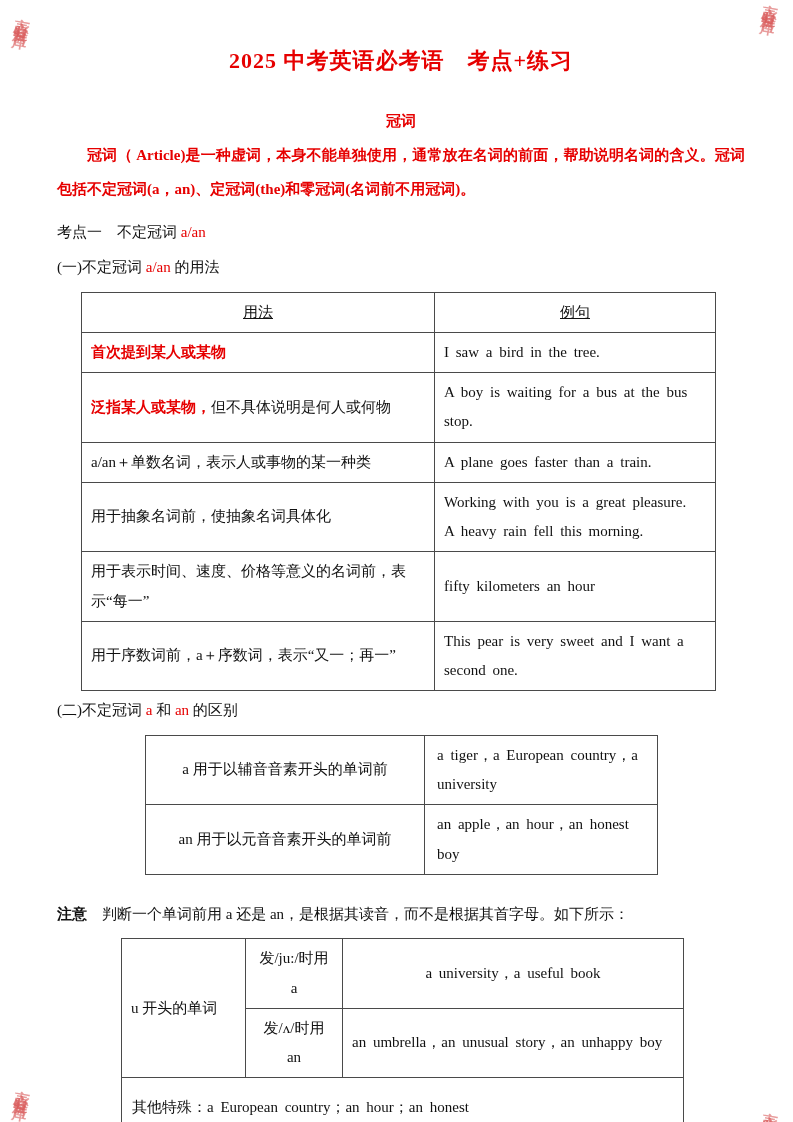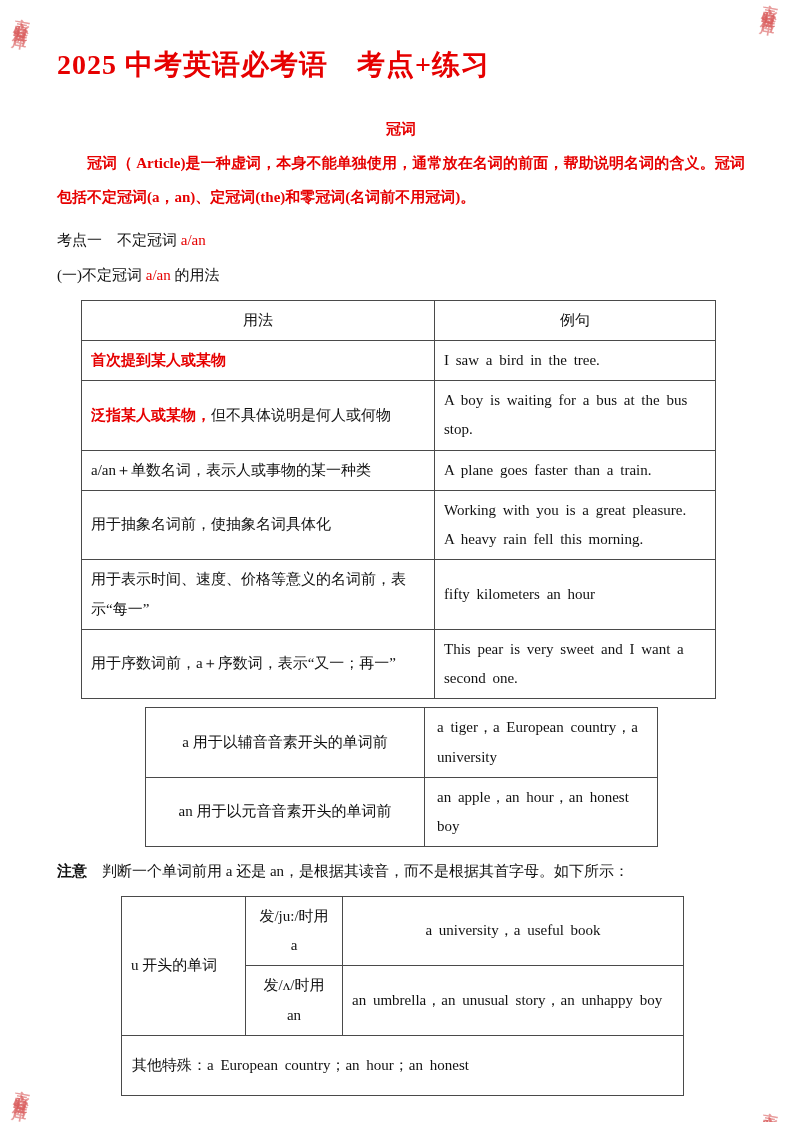--- a/index.html
+++ b/index.html
@@ -14,22 +14,22 @@
     width:793px;height:1122px;
     margin:0 auto;
     background:#ffffff;
     font-family:"Liberation Serif","DejaVu Serif",serif;
     color:#111;
     font-size:15px;
     overflow:hidden;
   }
   .content{padding:46px 48px 0 57px;}
   .title{
-    color:var(--red);
-    font-size:28px;font-weight:bold;letter-spacing:1px;
+    text-align:center;color:var(--red);
+    font-size:22px;font-weight:bold;letter-spacing:1px;
   }
   .subtitle{
     text-align:center;color:var(--red);
     font-weight:bold;font-size:15px;margin-top:36px;
   }
   .intro{
     color:var(--red);font-weight:bold;
     text-indent:2em;line-height:2.25;margin-top:8px;
     text-align:justify;
   }
@@ -40,28 +40,28 @@
   table{border-collapse:collapse;table-layout:fixed;}
   td,th{
     border:1px solid var(--border);
     padding:5px 9px;vertical-align:middle;
     line-height:1.95;font-weight:normal;font-size:15px;
     overflow:hidden;
   }
   .ex{word-spacing:3px;}
   
   .t1{width:634px;margin:8px 0 0 24px;}
-  .t1 th{text-align:center;}
+  .t1 th{text-align:center;text-decoration:underline;}
   .t1 .c-usage{width:353px;}
   .t1 .c-ex{width:281px;}
   
   .t2{width:512px;margin:8px 0 0 88px;}
   .t2 .c-label{width:279px;text-align:center;}
   .t2 .c-ex{width:233px;padding-left:12px;}
-  .note-line{margin-top:9px;line-height:2.1;}
+  .note-line{margin-top:24px;line-height:2.1;}
   
   .t3{width:562px;margin:8px 0 0 64px;}
   .t3 .c-word{width:124px;}
   .t3 .c-cond{width:97px;text-align:center;}
   .t3 .c-ex{width:341px;}
   .t3 .center{text-align:center;}
   .t3 .special-cell{padding:15px 10px;}
   
   .wm{
     position:absolute;color:var(--wm);
@@ -138,20 +138,21 @@
       <tr>
         <td class="c-usage"><span class="red bold"></span><span>用于序数词前，a＋序数词，表示“又一；再一”</span></td>
         <td class="c-ex ex">
               <div>This pear is very sweet and I want a second one.</div>
               <div></div>
             </td>
       </tr>
     </tbody>
       </table>
 
+    <div class="sub-line"><span>(二)不定冠词 </span><span class="red">a</span><span> 和 </span><span class="red">an</span><span> 的区别</span></div>
 
     <table class="t2">
       <tbody>
           <tr>
         <td class="c-label">a 用于以辅音音素开头的单词前</td>
         <td class="c-ex ex">a tiger，a European country，a university</td>
       </tr>
       <tr>
         <td class="c-label">an 用于以元音音素开头的单词前</td>
         <td class="c-ex ex">an apple，an hour，an honest boy</td>

